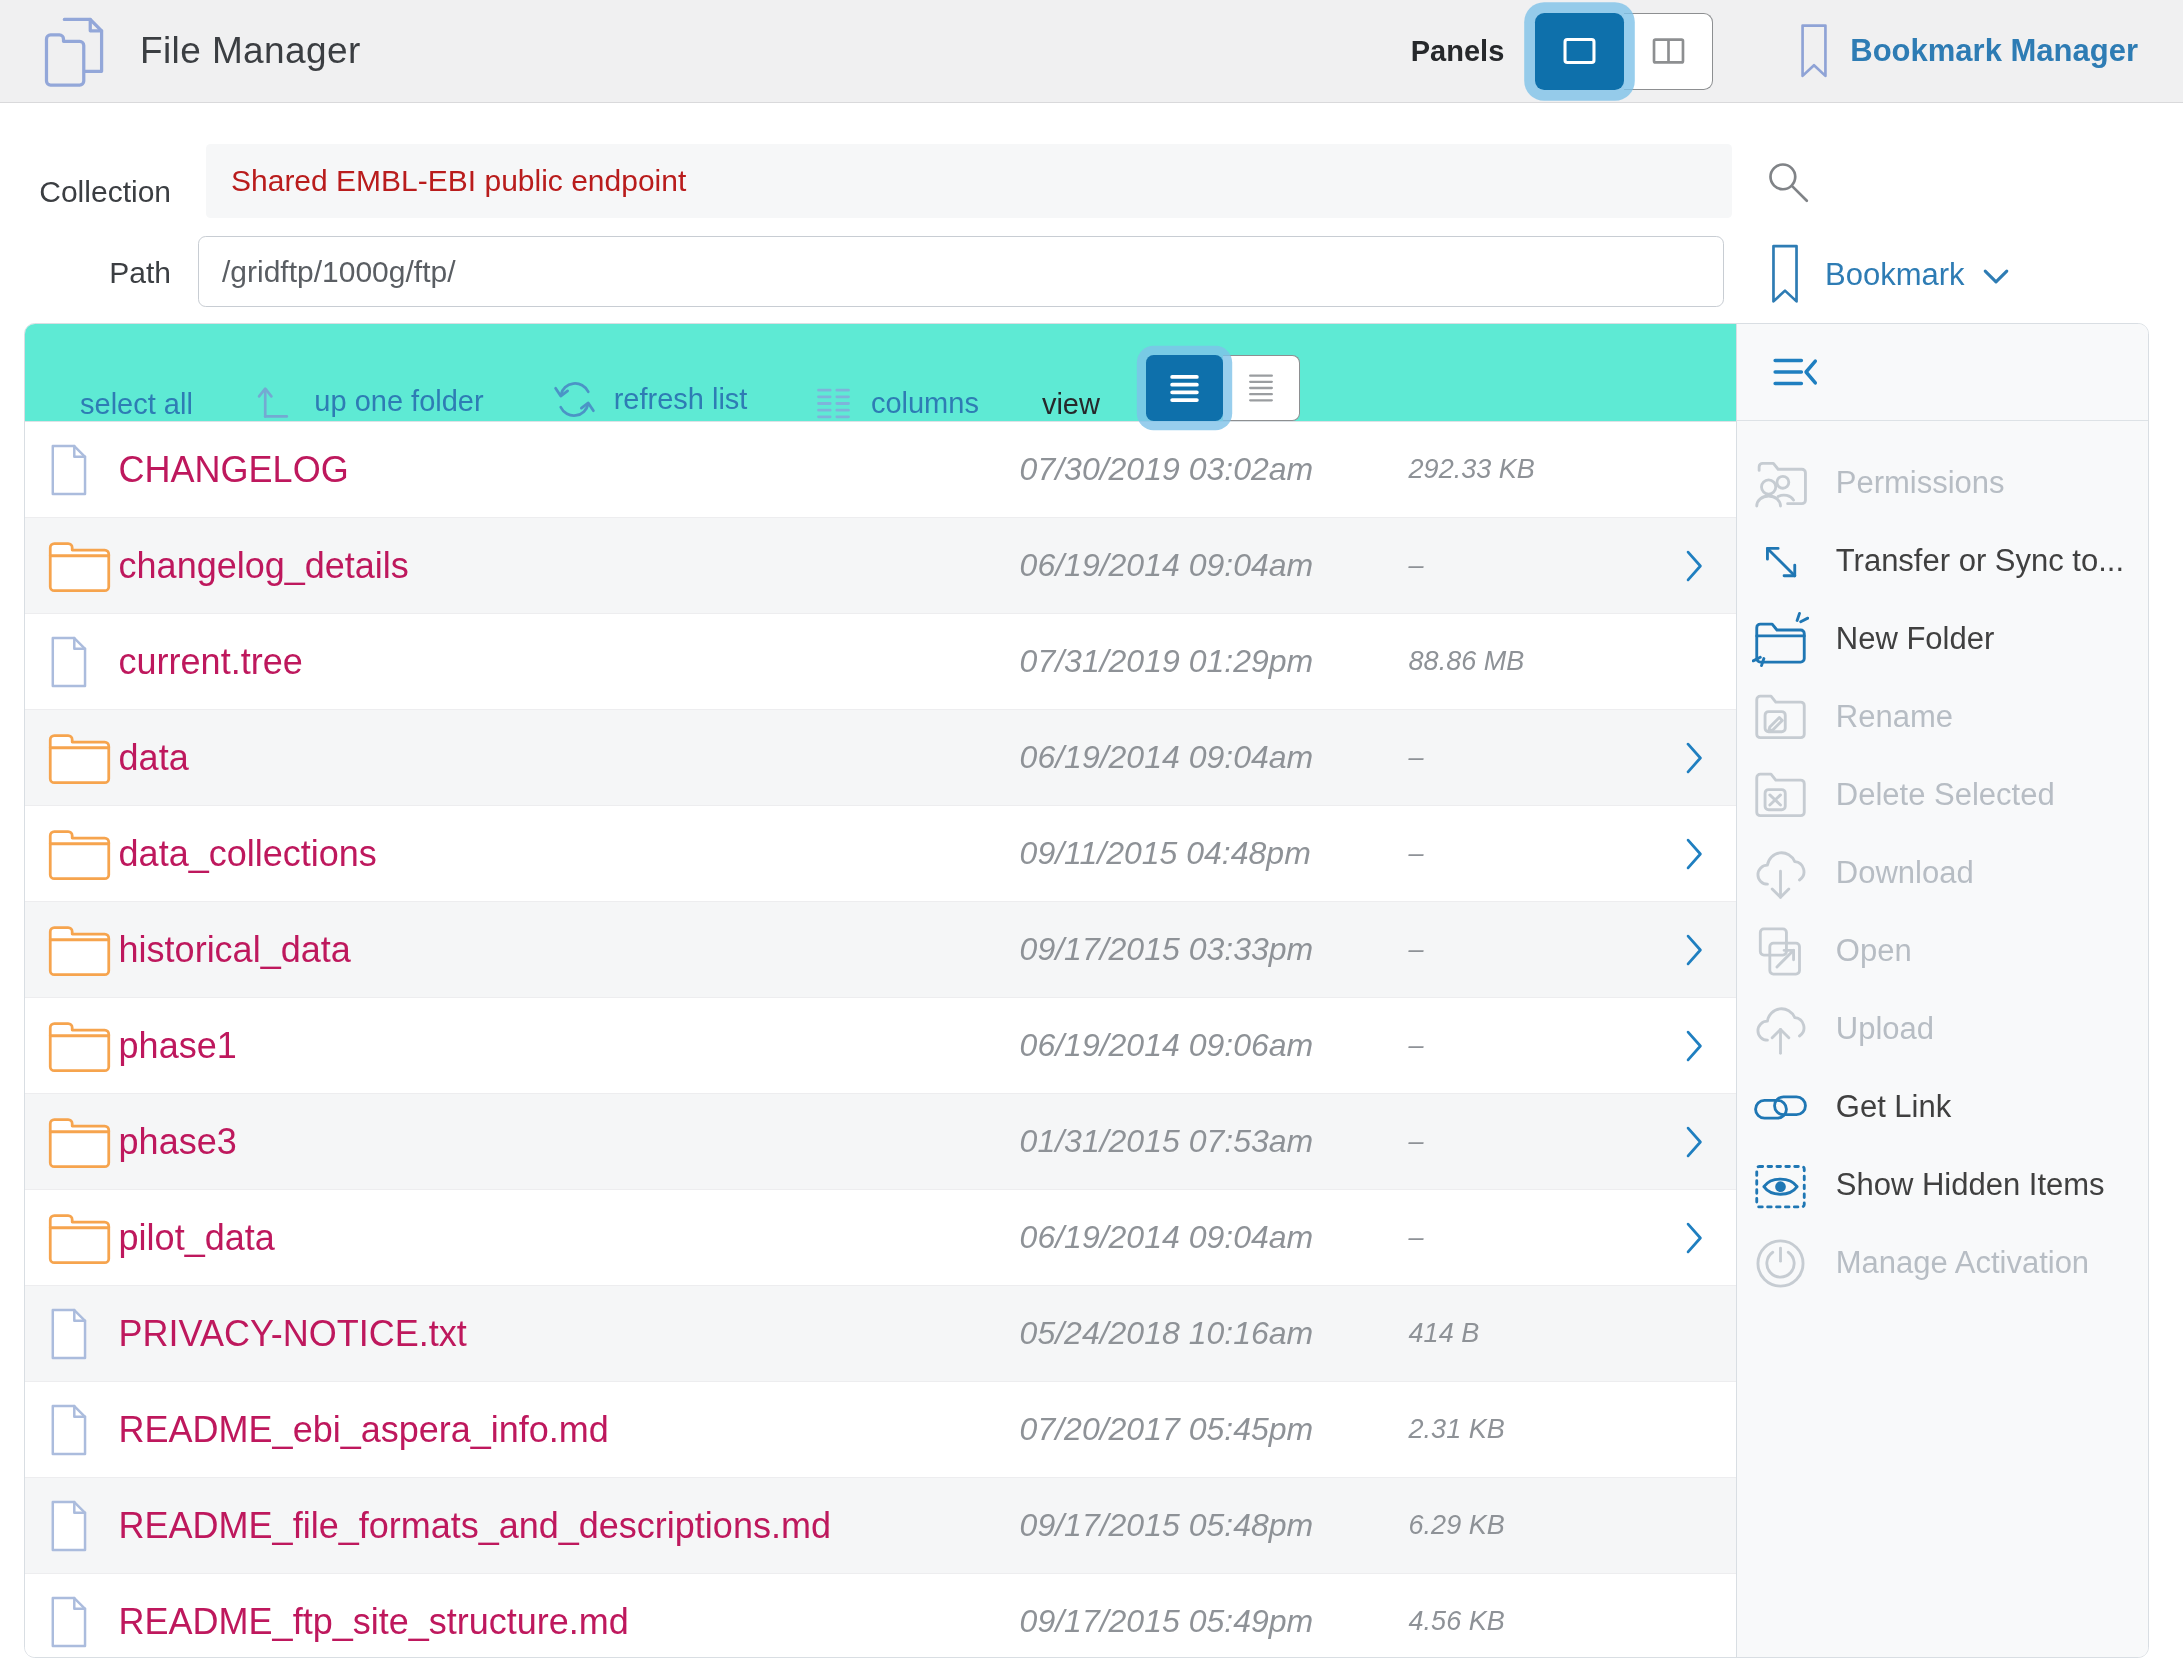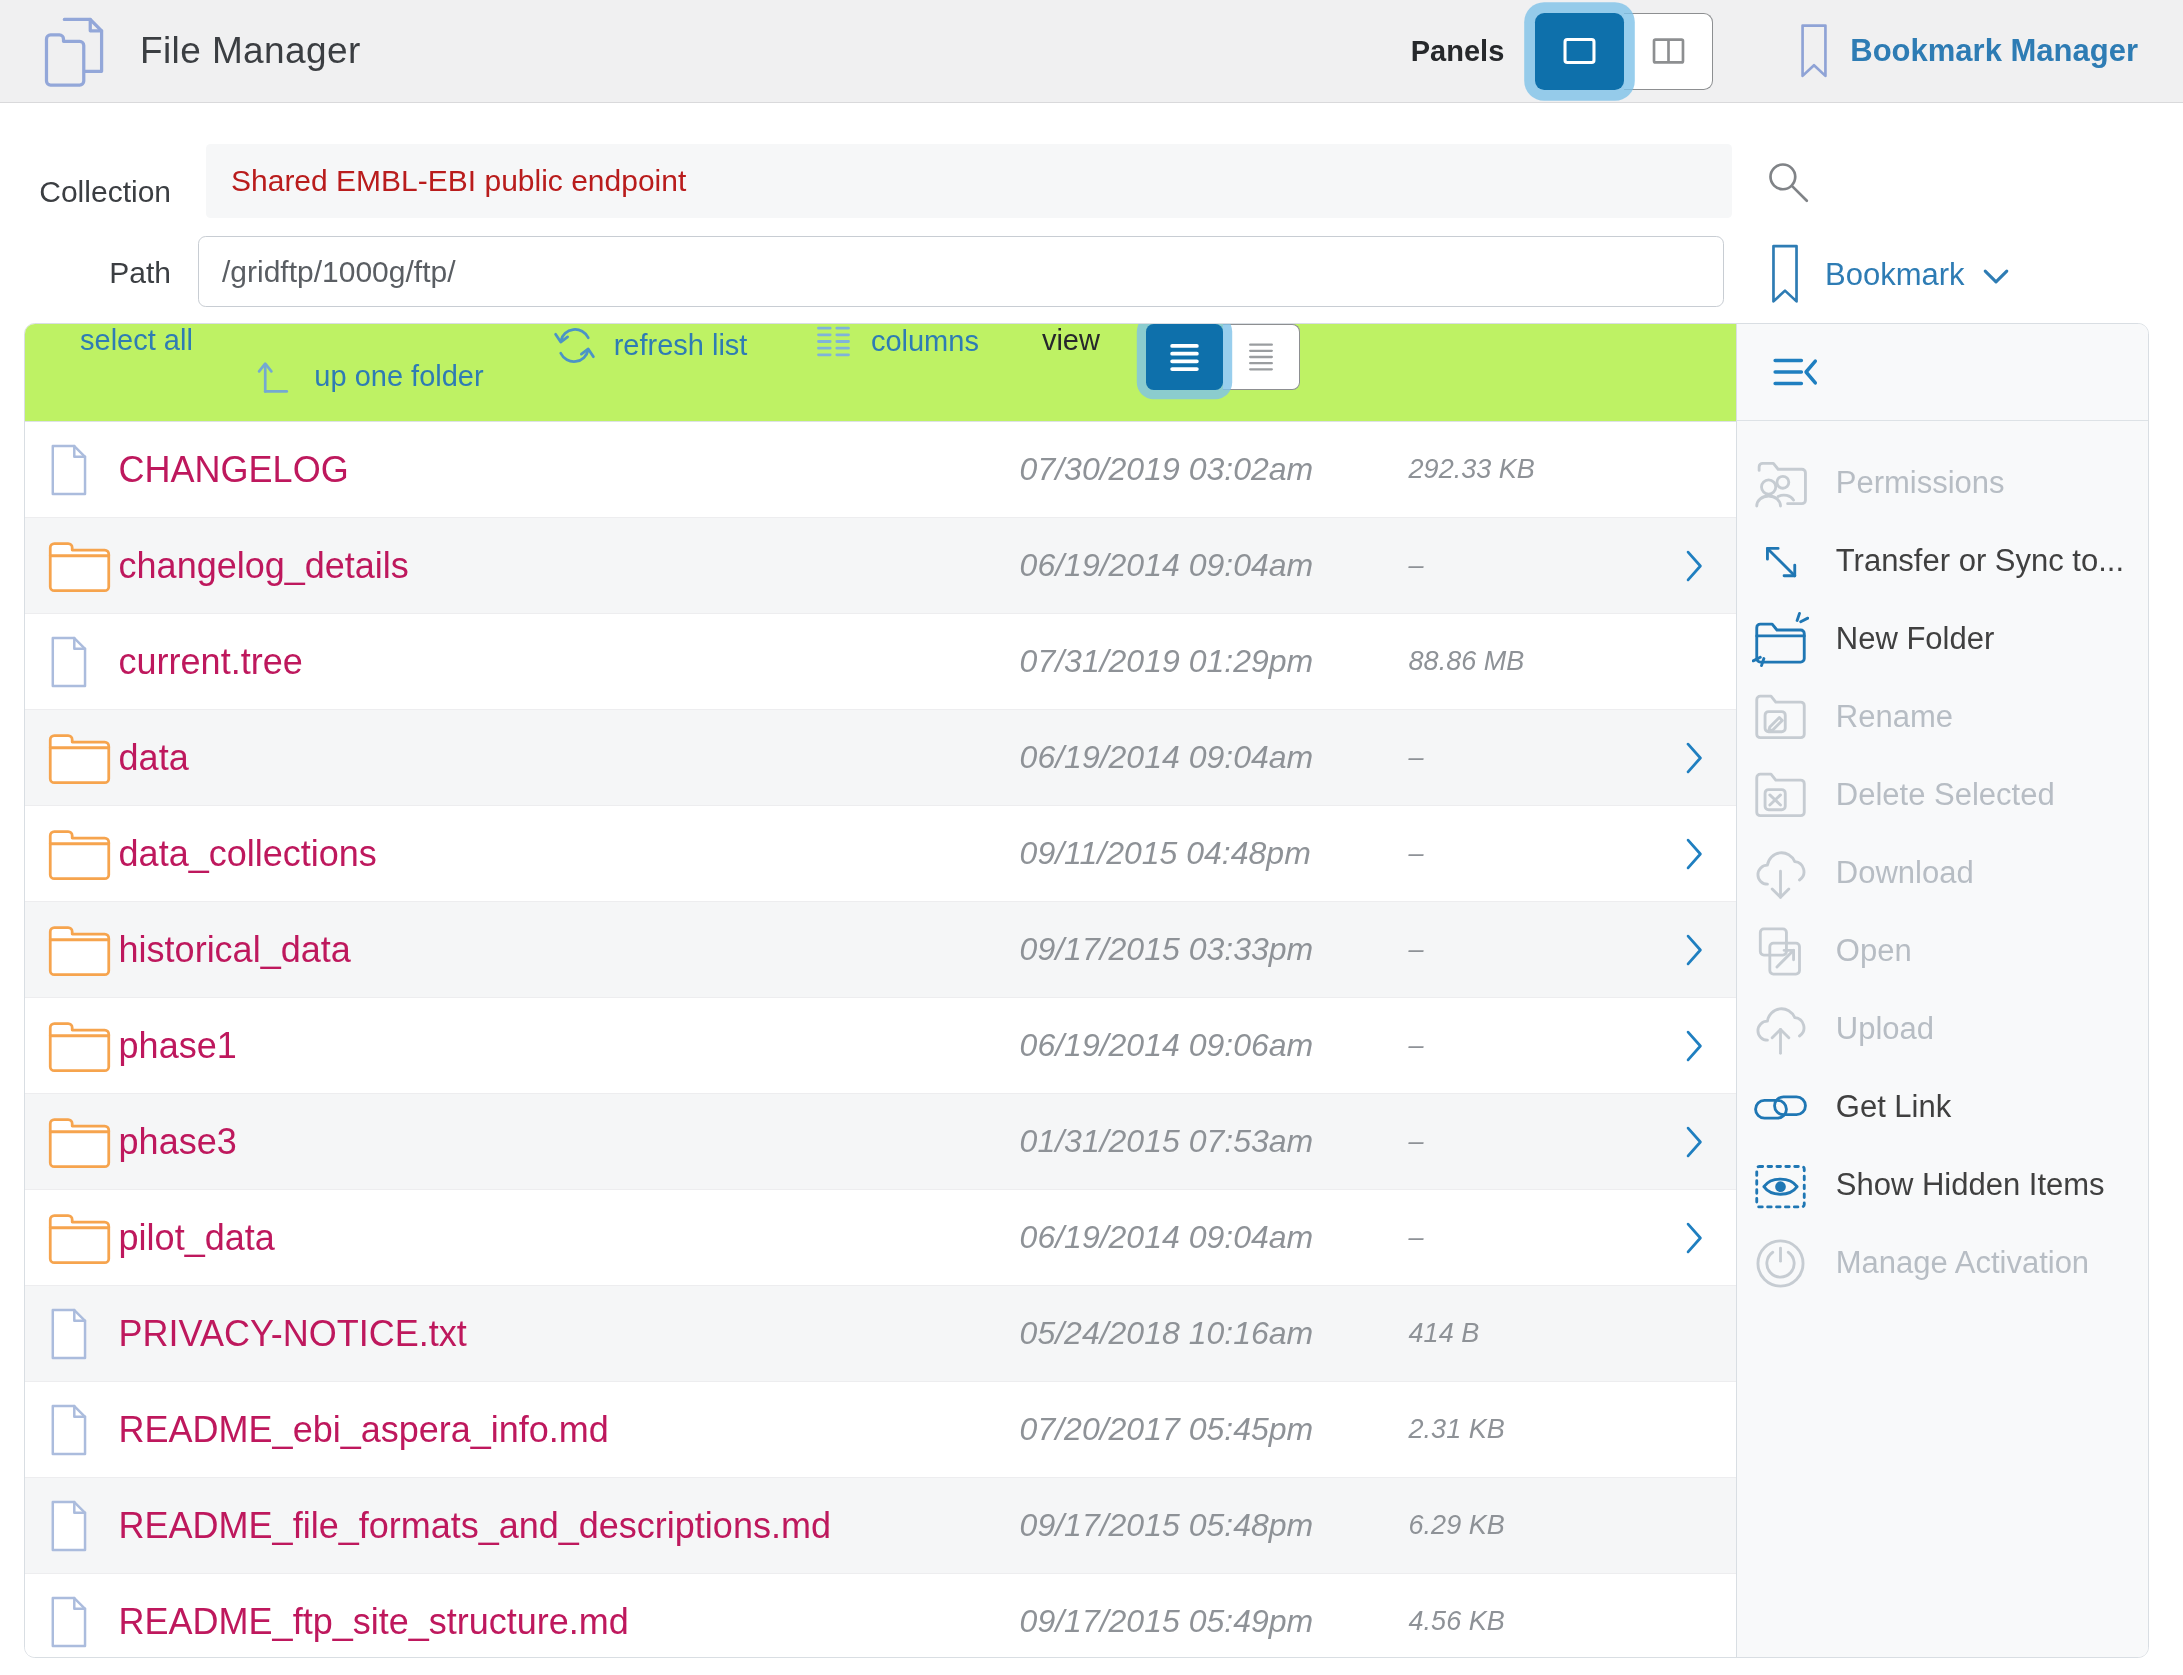--- a/index.html
+++ b/index.html
@@ -53,22 +53,22 @@
   .bookmark-ctl .bk-label { margin-left:23px; font-size:31px; color:#2e7cb4; }
   .bookmark-ctl .chev { margin-left:17px; margin-top:6.2px; }
 
   
   .main {
     position:absolute; left:24px; top:323px; width:2125px; height:1335px; box-sizing:border-box;
     border:1.5px solid #d9dee3; border-radius:10.8px; overflow:hidden; display:flex; background:#fff;
   }
   .list-area { width:1711px; display:flex; flex-direction:column; }
   .toolbar {
-    height:97px; flex-shrink:0; background:#bef264; border-bottom:1.5px solid #dde2e6;
-    display:flex; align-items:flex-start; font-size:29px; color:#2e7cb4;
+    height:97px; flex-shrink:0; background:#5eead4; border-bottom:1.5px solid #dde2e6;
+    display:flex; align-items:flex-end; font-size:29px; color:#2e7cb4;
   }
   .tb-group { display:flex; align-items:center; cursor:pointer; }
   .tb-select-all { margin-left:55px; }
   .tb-up { margin-left:63px;margin-top:32px; } .tb-up .lbl { margin-left:18.5px; }
   .tb-refresh { margin-left:68px; } .tb-refresh .lbl { margin-left:17px; }
   .tb-columns { margin-left:68px; } .tb-columns .lbl { margin-left:18.5px; }
   .view-label { margin-left:63px; color:#26282b; }
   .view-toggle { margin-left:46px; }
   .view-toggle .toggle-btn { width:77px; height:66px; }
   .view-toggle .toggle-btn.sel { border-radius:7.7px; box-shadow:0 0 0 9.2px rgba(126,194,232,.8); }

